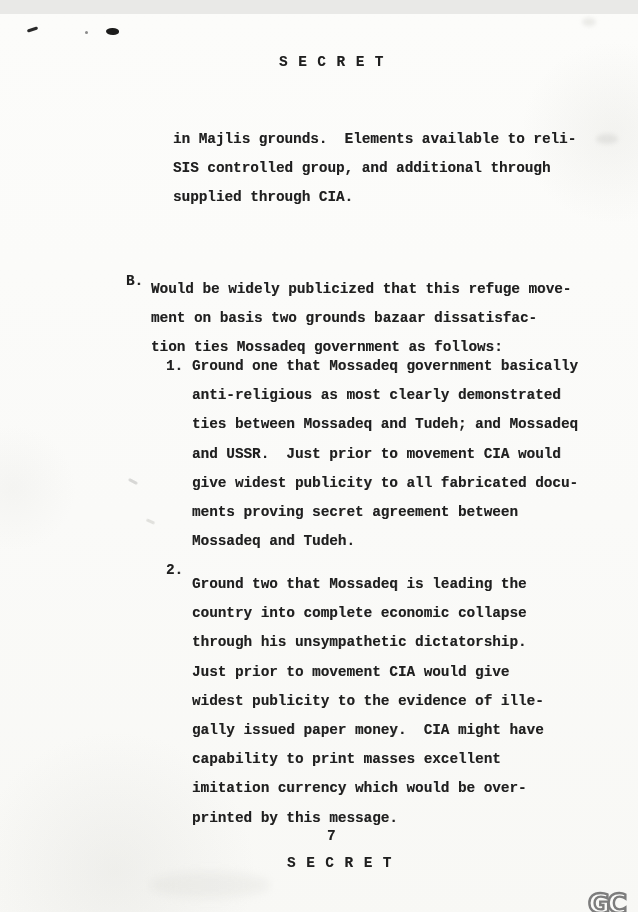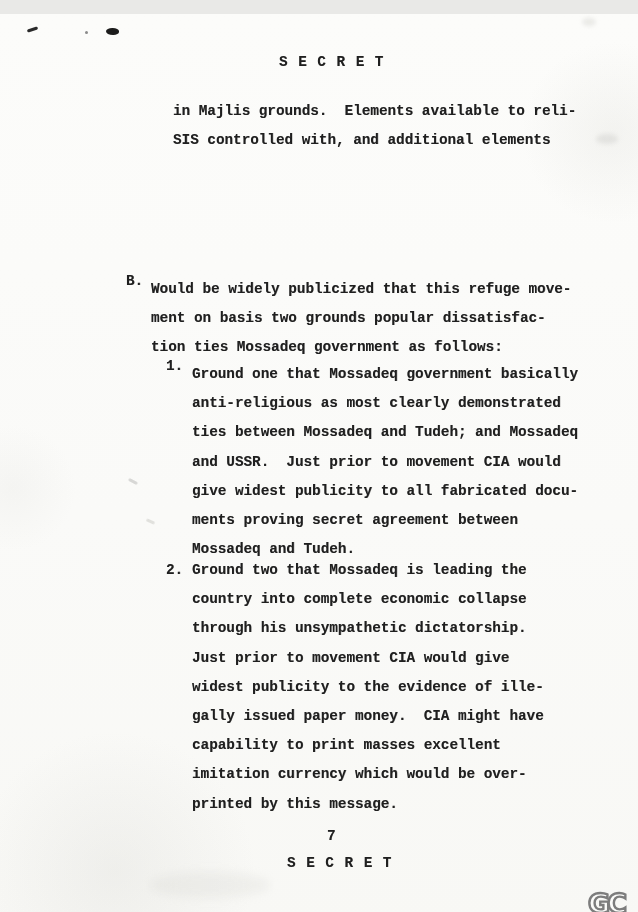--- a/index.html
+++ b/index.html
@@ -24,27 +24,27 @@
   .tline  { text-shadow: 0.3px 0.3px 0.5px rgba(25,25,25,0.45); }
   .tlabel {
     position: absolute; line-height: 29.2px; white-space: pre;
     text-shadow: 0.3px 0.3px 0.5px rgba(25,25,25,0.45);
   }
   .secret { position: absolute; letter-spacing: 1px; text-shadow: 0.3px 0.3px 0.5px rgba(25,25,25,0.45); }
   .secret.top    { left: 279px; top: 40px;  }
   .secret.bottom { left: 287px; top: 841px; }
   .pagenum { position: absolute; left: 327px; top: 814px; text-shadow: 0.3px 0.3px 0.5px rgba(25,25,25,0.45); }
 
-  .para-a { left: 173px; top: 83px;  }
+  .para-a { left: 173px; top: 111px;  }
   .lbl-b  { left: 126px; top: 253px; }
   .sec-b  { left: 151px; top: 261px; }
   .lbl-1  { left: 166px; top: 338px; }
-  .item-1 { left: 192px; top: 346px; }
+  .item-1 { left: 192px; top: 338px; }
   .lbl-2  { left: 166px; top: 542px; }
-  .item-2 { left: 192px; top: 542px; }
+  .item-2 { left: 192px; top: 556px; }
 
   
   .mark { position: absolute; background: #222; }
   .mark-slash {
     left: 27px; top: 14px; width: 11px; height: 3px;
     border-radius: 2px; transform: rotate(-18deg);
     background: #2a2a2a;
   }
   .mark-dot {
     left: 85px; top: 17px; width: 3px; height: 3px;
@@ -77,24 +77,24 @@
   <div class="mark mark-dot"></div>
   <div class="mark mark-blob"></div>
   <div class="smudge smudge-1"></div>
   <div class="smudge smudge-2"></div>
   <div class="smudge smudge-3"></div>
   <div class="smudge smudge-4"></div>
   <div class="smudge smudge-5"></div>
 
   <div class="secret top">S E C R E T</div>
 
-  <div class="tblock para-a"><div class="tline">in Majlis grounds.  Elements available to reli-</div><div class="tline">SIS controlled with, and additional elements</div></div>
+  <div class="tblock para-a"><div class="tline">in Majlis grounds.  Elements available to reli-</div><div class="tline">SIS controlled group, and additional through</div><div class="tline">supplied through CIA.</div></div>
 
   <div class="tlabel lbl-b">B.</div>
-  <div class="tblock sec-b"><div class="tline">Would be widely publicized that this refuge move-</div><div class="tline">ment on basis two grounds popular dissatisfac-</div><div class="tline">tion ties Mossadeq government as follows:</div></div>
+  <div class="tblock sec-b"><div class="tline">Would be widely publicized that this refuge move-</div><div class="tline">ment on basis two grounds bazaar dissatisfac-</div><div class="tline">tion ties Mossadeq government as follows:</div></div>
 
   <div class="tlabel lbl-1">1.</div>
   <div class="tblock item-1"><div class="tline">Ground one that Mossadeq government basically</div><div class="tline">anti-religious as most clearly demonstrated</div><div class="tline">ties between Mossadeq and Tudeh; and Mossadeq</div><div class="tline">and USSR.  Just prior to movement CIA would</div><div class="tline">give widest publicity to all fabricated docu-</div><div class="tline">ments proving secret agreement between</div><div class="tline">Mossadeq and Tudeh.</div></div>
 
   <div class="tlabel lbl-2">2.</div>
   <div class="tblock item-2"><div class="tline">Ground two that Mossadeq is leading the</div><div class="tline">country into complete economic collapse</div><div class="tline">through his unsympathetic dictatorship.</div><div class="tline">Just prior to movement CIA would give</div><div class="tline">widest publicity to the evidence of ille-</div><div class="tline">gally issued paper money.  CIA might have</div><div class="tline">capability to print masses excellent</div><div class="tline">imitation currency which would be over-</div><div class="tline">printed by this message.</div></div>
 
   <div class="pagenum">7</div>
 
   <div class="secret bottom">S E C R E T</div>

